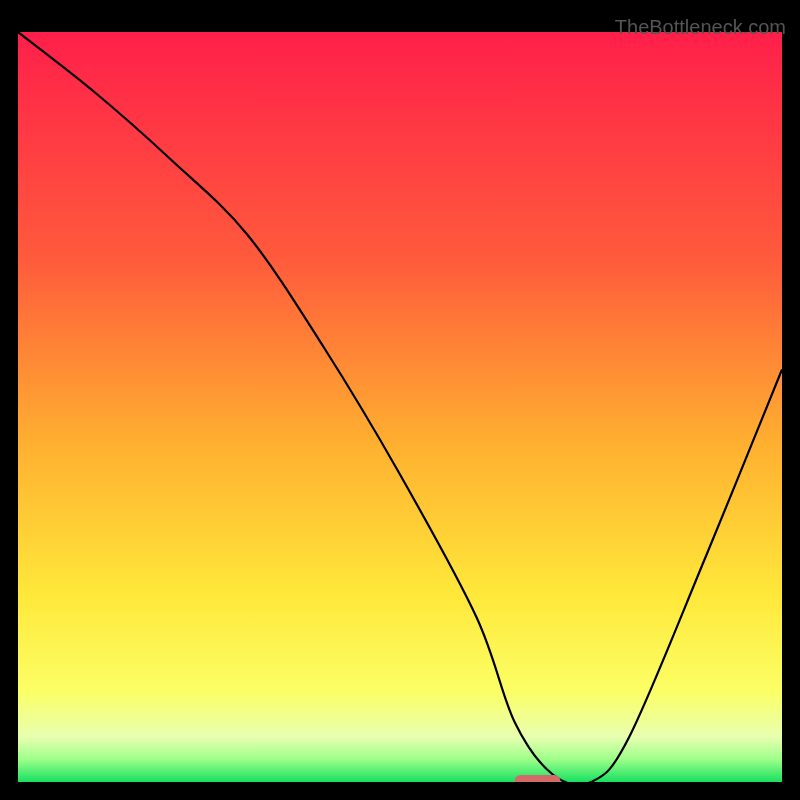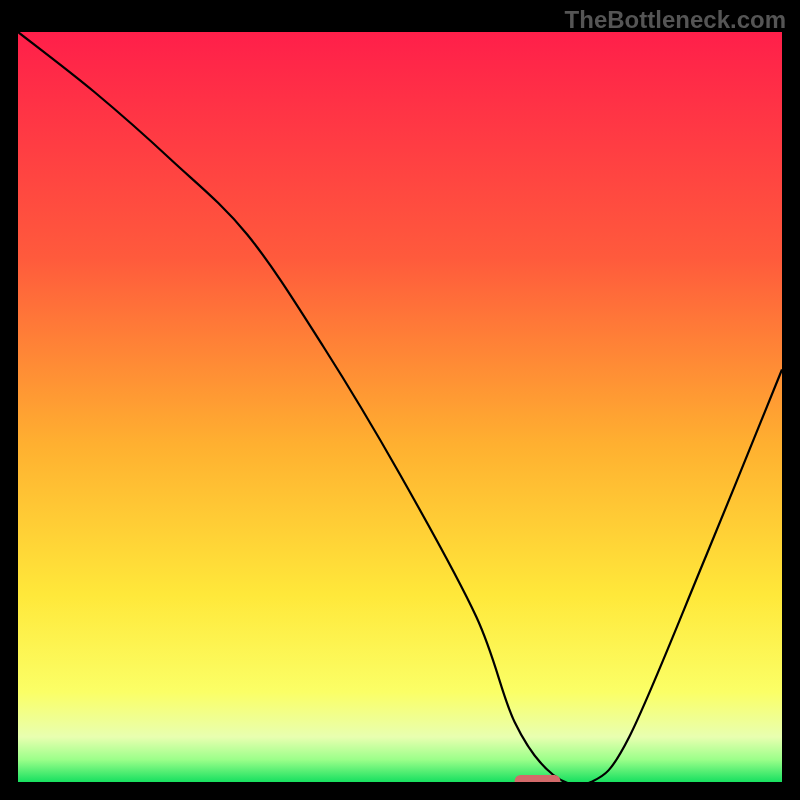--- a/index.html
+++ b/index.html
@@ -11,25 +11,25 @@
     overflow: hidden;
     font-family: Arial, sans-serif;
   }
   .container {
     position: relative;
     width: 800px;
     height: 800px;
   }
   .watermark {
     position: absolute;
-    top: 6px;
+    top: 16px;
     right: 14px;
     color: #555;
-    font-size: 24px;
-    font-weight: 700;
+    font-size: 20px;
+    font-weight: 400;
     z-index: 10;
   }
   .plot-area {
     position: absolute;
     left: 18px;
     top: 32px;
     width: 764px;
     height: 750px;
     background: #000;
   }

